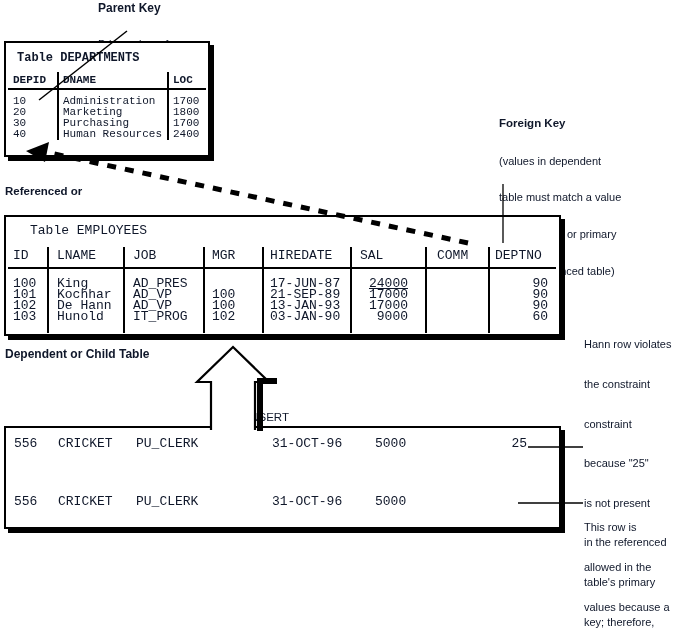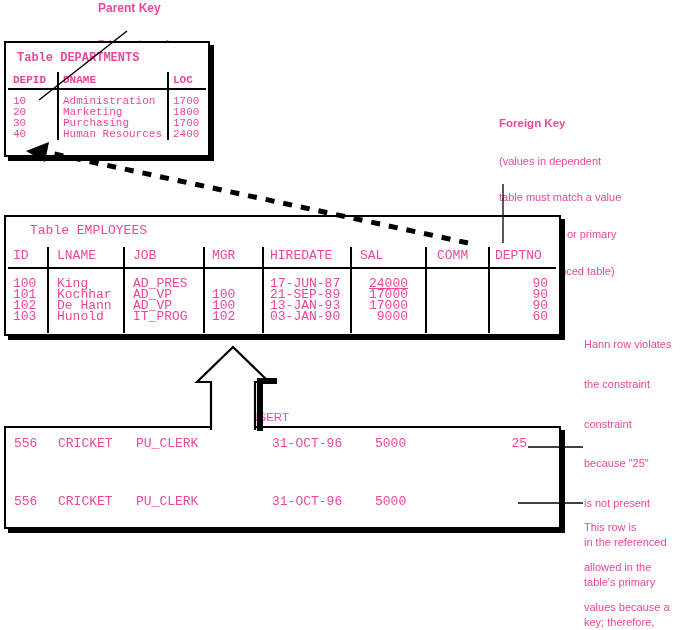--- a/index.html
+++ b/index.html
@@ -1,17 +1,17 @@
 <!DOCTYPE html>
 <html><head>
 <meta charset="utf-8">
 <style>
   html,body{margin:0;padding:0;background:#fff;}
   #stage{position:relative;width:684px;height:630px;background:#fff;overflow:hidden;
-         font-family:"Liberation Sans",sans-serif;color:#ec4899;}
+         font-family:"Liberation Sans",sans-serif;color:#0f172a;}
   .tbox{position:absolute;background:#fff;border:2px solid #000;box-sizing:border-box;
         box-shadow:4px 4px 0 0 #000;}
   .mono{font-family:"Liberation Mono","DejaVu Sans Mono",monospace;}
   .cell{position:absolute;white-space:pre;line-height:11px;}
   .emp{font-size:13px;}
   .dep{font-size:11px;}
   .hdr-rule{position:absolute;height:2px;background:#000;}
   .vdiv{position:absolute;width:2px;background:#000;}
   .right{text-align:right;}
   .blabel{position:absolute;font-weight:bold;white-space:pre;}
@@ -46,20 +46,24 @@
     <div class="cell mono dep" style="left:57px;top:64px;">Marketing</div>
     <div class="cell mono dep" style="left:167px;top:64px;">1800</div>
     <div class="cell mono dep" style="left:7px;top:75px;">30</div>
     <div class="cell mono dep" style="left:57px;top:75px;">Purchasing</div>
     <div class="cell mono dep" style="left:167px;top:75px;">1700</div>
     <div class="cell mono dep" style="left:7px;top:86px;">40</div>
     <div class="cell mono dep" style="left:57px;top:86px;">Human Resources</div>
     <div class="cell mono dep" style="left:167px;top:86px;">2400</div>
   </div>
 
+  <div class="note" style="left:5px;top:160px;font-weight:bold;font-size:11.5px;line-height:12.5px;">
+    <div>Referenced or</div>
+    <div>Parent Table</div>
+  </div>
 
   <div class="blabel" style="left:499px;top:117px;font-size:11.5px;line-height:13px;">Foreign Key</div>
   <div class="note" style="left:499px;top:130px;line-height:12.3px;">
     <div>(values in dependent</div>
     <div>table must match a value</div>
     <div>in unique key or primary</div>
     <div>key of referenced table)</div>
   </div>
 
   <div class="tbox" style="left:4px;top:215px;width:557px;height:121px;">
@@ -113,20 +117,21 @@
     <div class="cell mono emp" style="left:7px;top:94px;">103</div>
     <div class="cell mono emp" style="left:51px;top:94px;">Hunold</div>
     <div class="cell mono emp" style="left:127px;top:94px;">IT_PROG</div>
     <div class="cell mono emp" style="left:206px;top:94px;">102</div>
     <div class="cell mono emp" style="left:264px;top:94px;">03-JAN-90</div>
     <div class="cell mono emp right" style="left:330px;top:94px;width:72px;">9000</div>
     <div class="cell mono emp" style="left:431px;top:94px;"></div>
     <div class="cell mono emp right" style="left:480px;top:94px;width:62px;">60</div>
   </div>
 
+  <div class="blabel" style="left:5px;top:347px;font-size:12px;">Dependent or Child Table</div>
 
   <div class="note" style="left:247px;top:386px;font-size:11.5px;line-height:12.5px;">
     <div>INSERT</div>
     <div>INTO</div>
   </div>
 
   <div class="tbox" style="left:4px;top:426px;width:557px;height:103px;">
 
     <div class="cell mono emp" style="left:8px;top:10px;">556</div>
     <div class="cell mono emp" style="left:52px;top:10px;">CRICKET</div>

